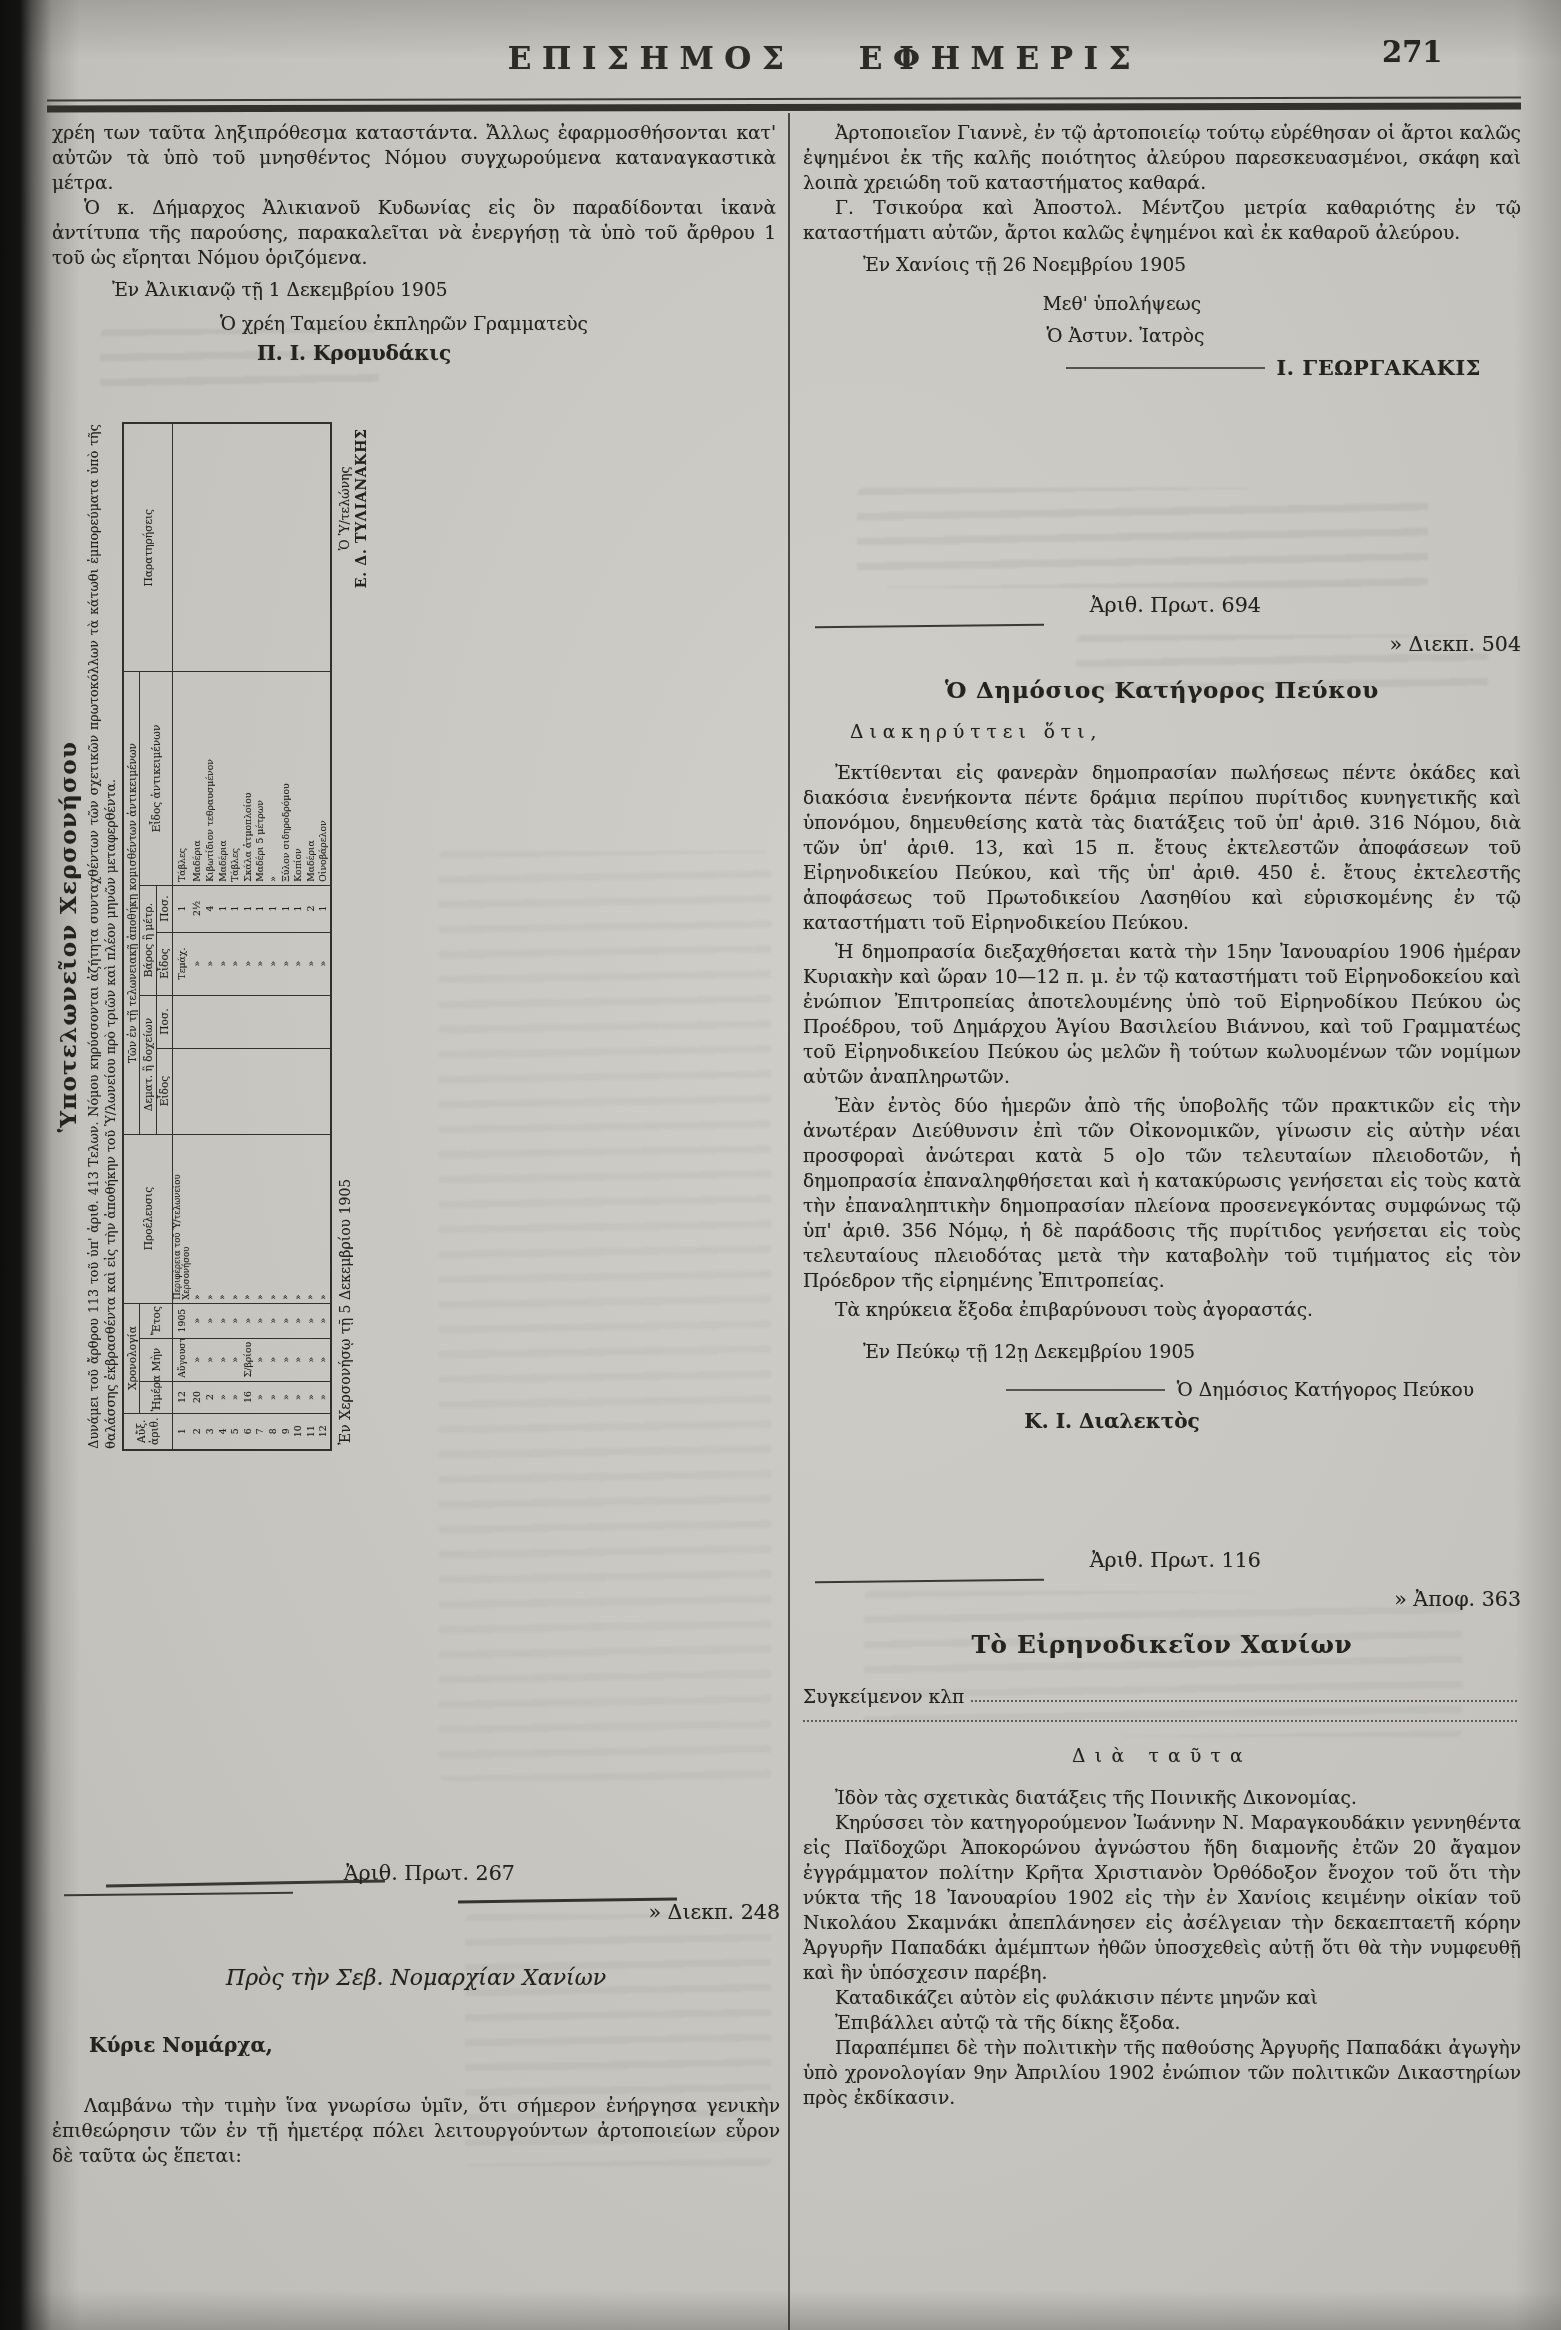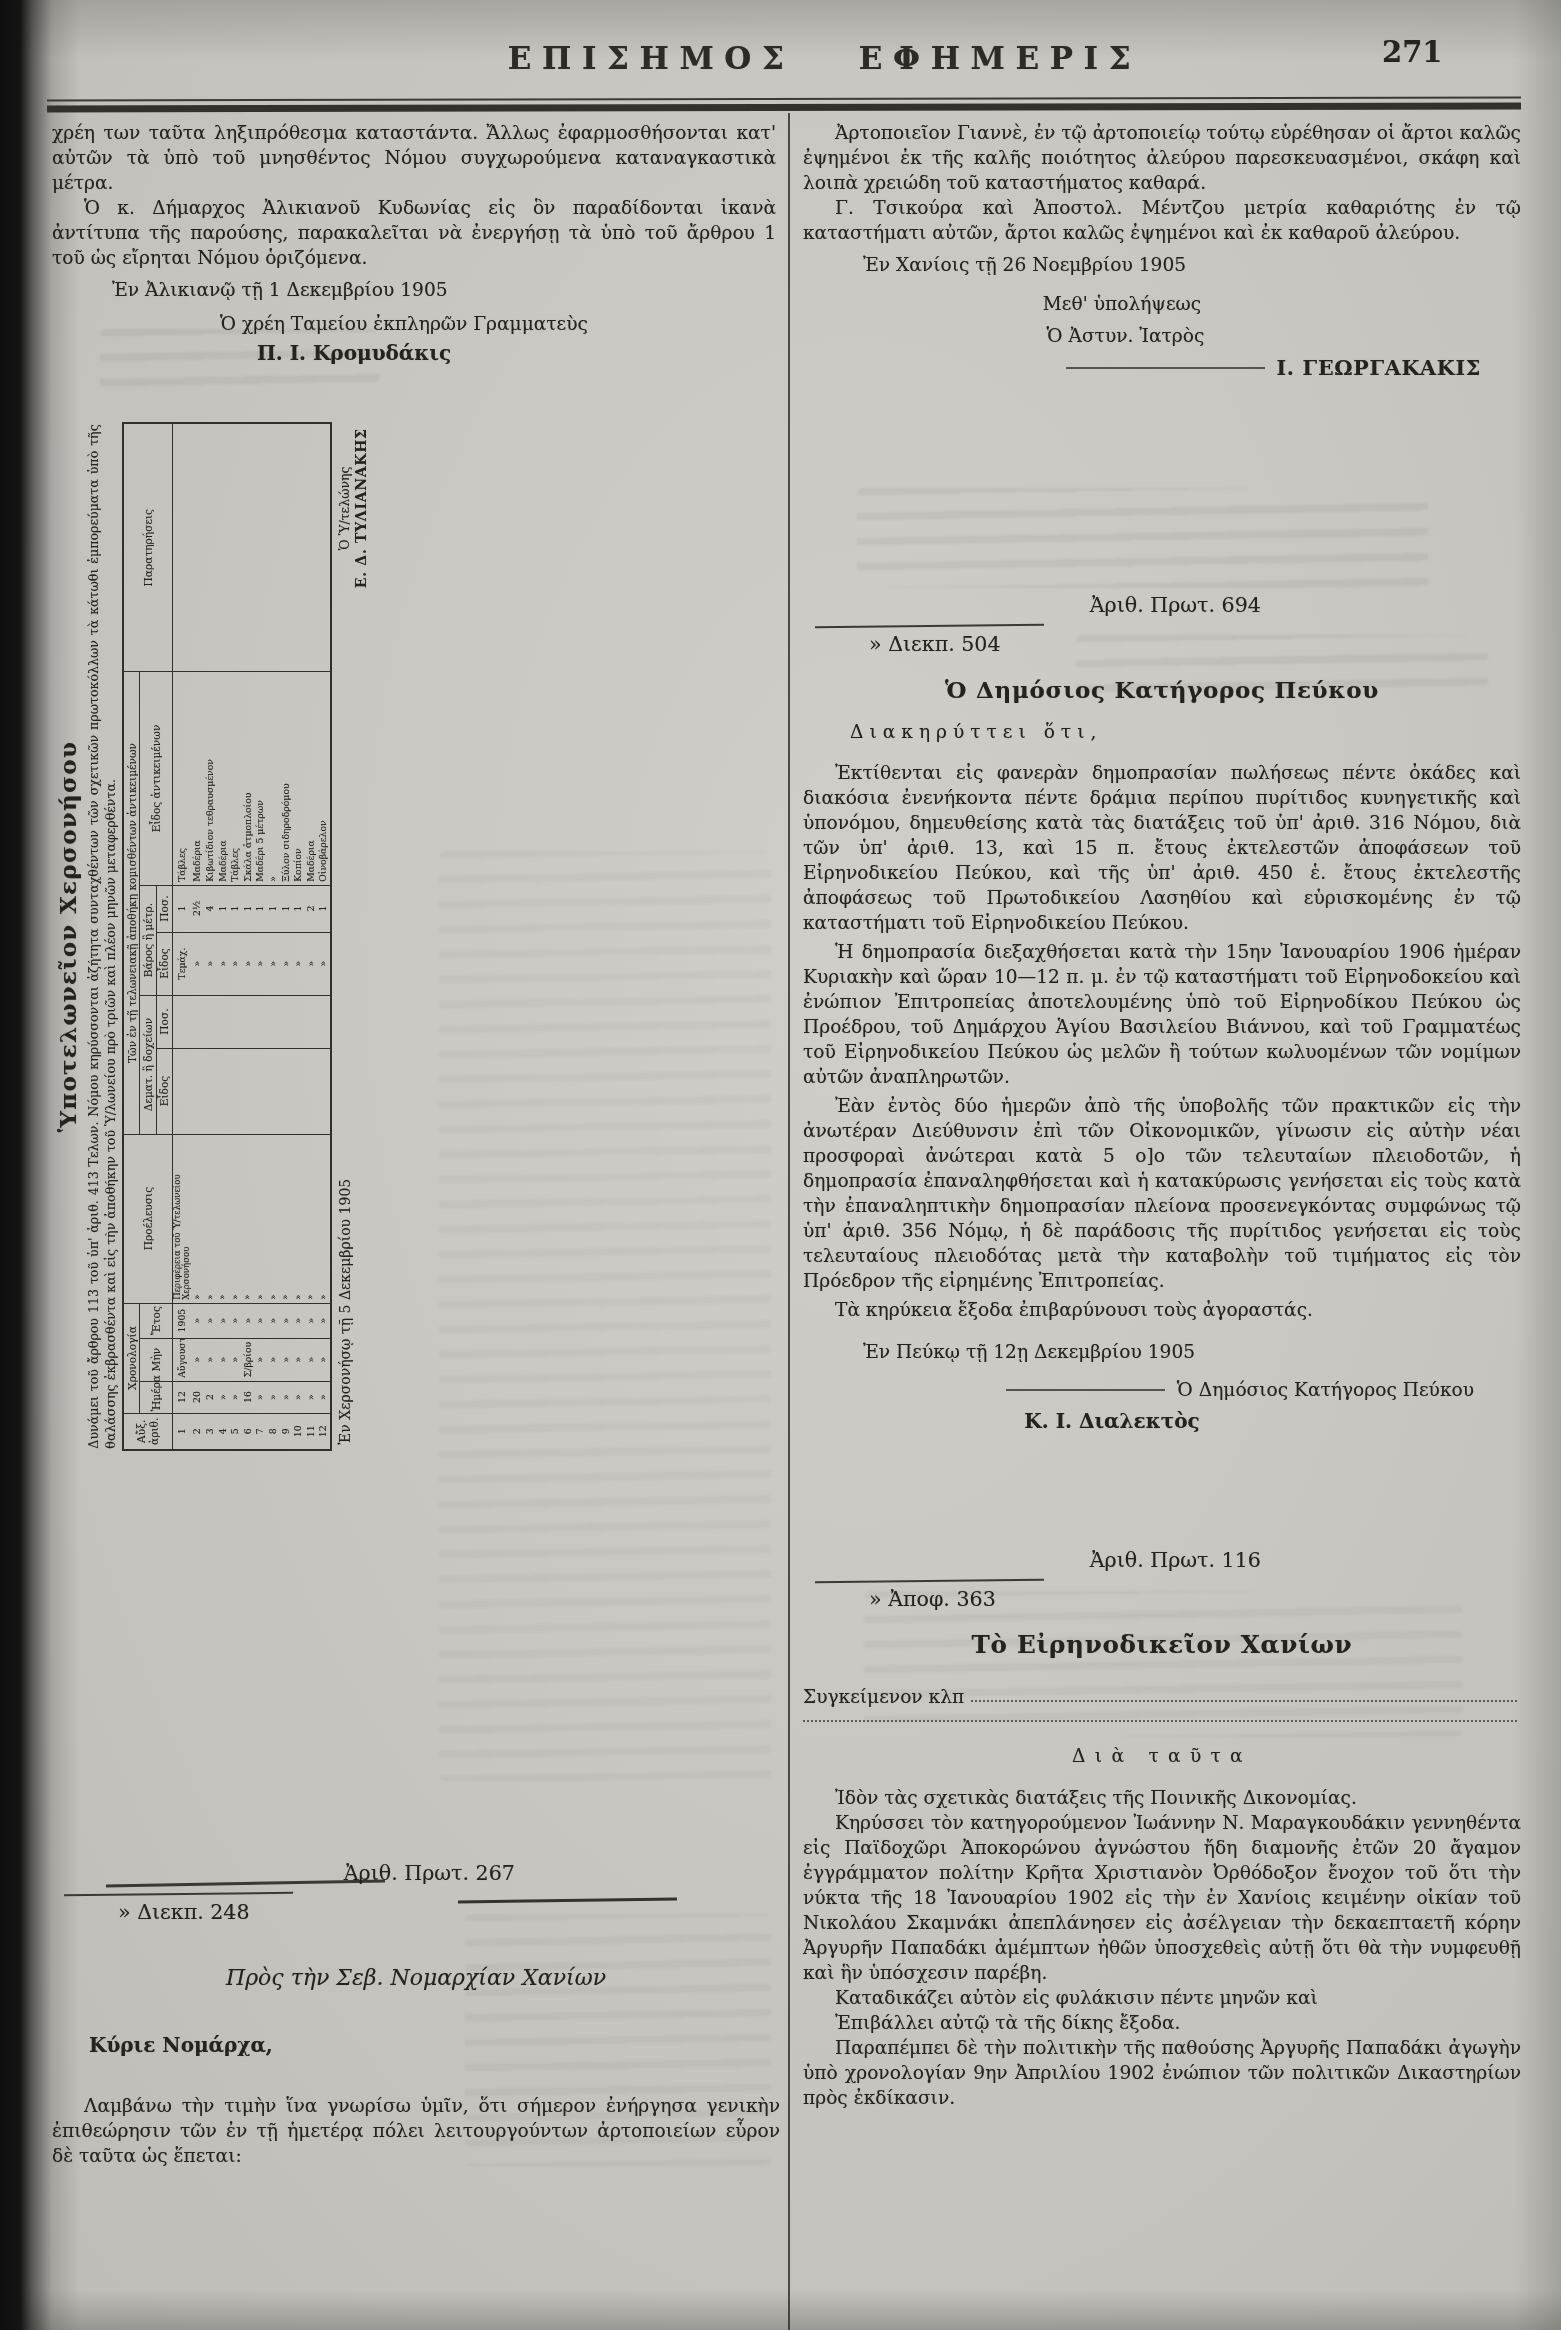--- a/index.html
+++ b/index.html
@@ -21,21 +21,21 @@
   .rule-b{left:47px;top:104px;width:1474px;height:6.6px;background:#32312c;transform:rotate(-.12deg);}
   .divider{left:788px;top:113px;width:2px;height:2217px;background:rgba(52,51,46,.85);}
   
   p{margin:0;font-size:18.6px;line-height:25px;text-align:justify;}
   .ind{text-indent:32px;}
   .dateline{text-indent:60px;margin-top:6.6px;text-align:left;}
   .rt-al{text-align:center;}
   .bold{font-weight:700;}
   .num-head{font-size:20.6px;margin-left:26.6px;text-align:center;}
   .num-rule{width:229px;height:2px;background:#3a3933;margin:6.6px 0 5.3px 12px;transform:rotate(-.6deg);}
-  .num-sub{font-size:20.6px;margin-left:66px;text-align:left;}
+  .num-sub{font-size:20.6px;margin-left:66px;text-align:right;}
   .sec-head{text-align:center;font-weight:700;font-size:23px;margin-top:20px;letter-spacing:0.7px;}
   .spaced{letter-spacing:6px;}
   .dash{display:inline-block;width:199px;height:2px;background:rgba(55,54,48,.8);vertical-align:middle;margin-right:12px;}
   .sigrow{display:flex;justify-content:flex-end;align-items:center;}
   .dotfill{flex:1 1 auto;border-bottom:2.7px dotted rgba(60,58,52,.75);margin:0 4px 5.3px 6.6px;}
   .dotrow{height:20px;display:flex;} .dotrow .dotfill{margin-left:0;}
   
   .l-top{left:52px;top:120px;width:724px;}
   .letter{left:52px;top:1861px;width:728px;}
   .sep1{left:106px;top:1882px;width:279px;height:2.7px;background:#3a3933;transform:rotate(-1deg);}

